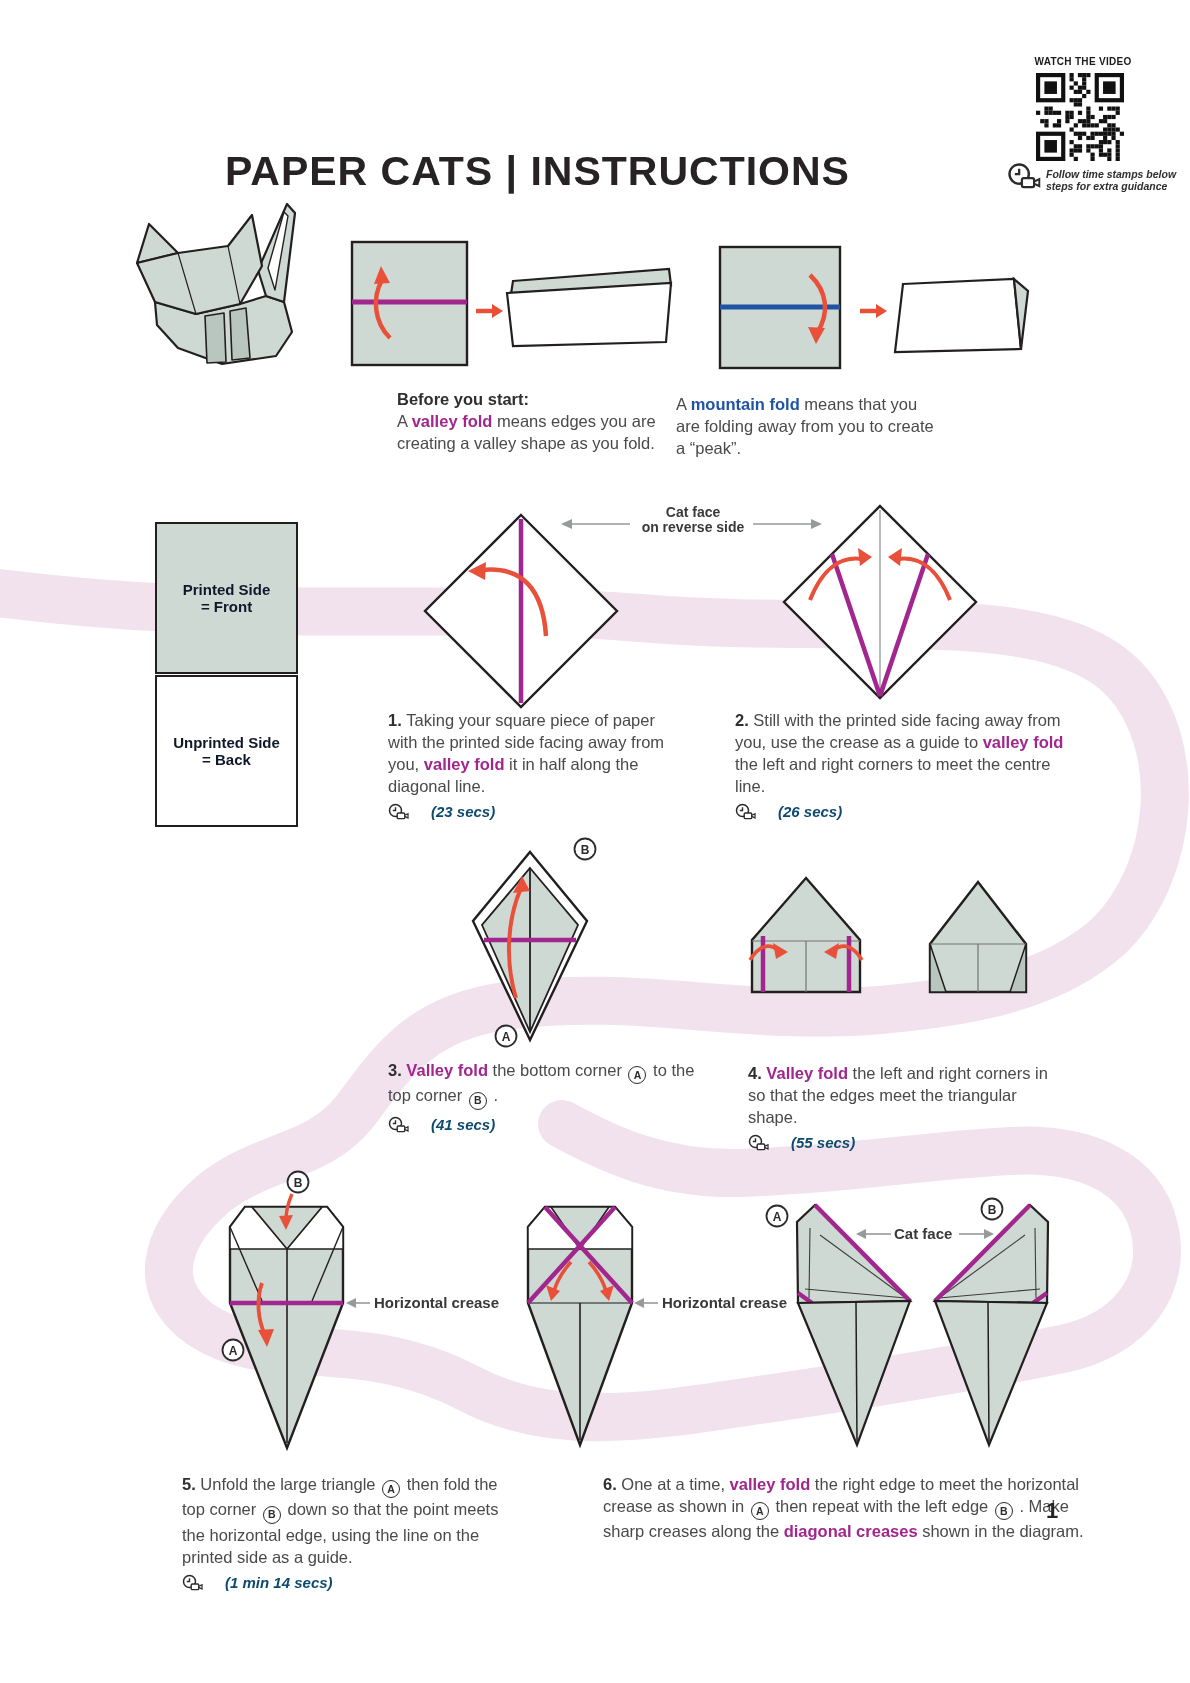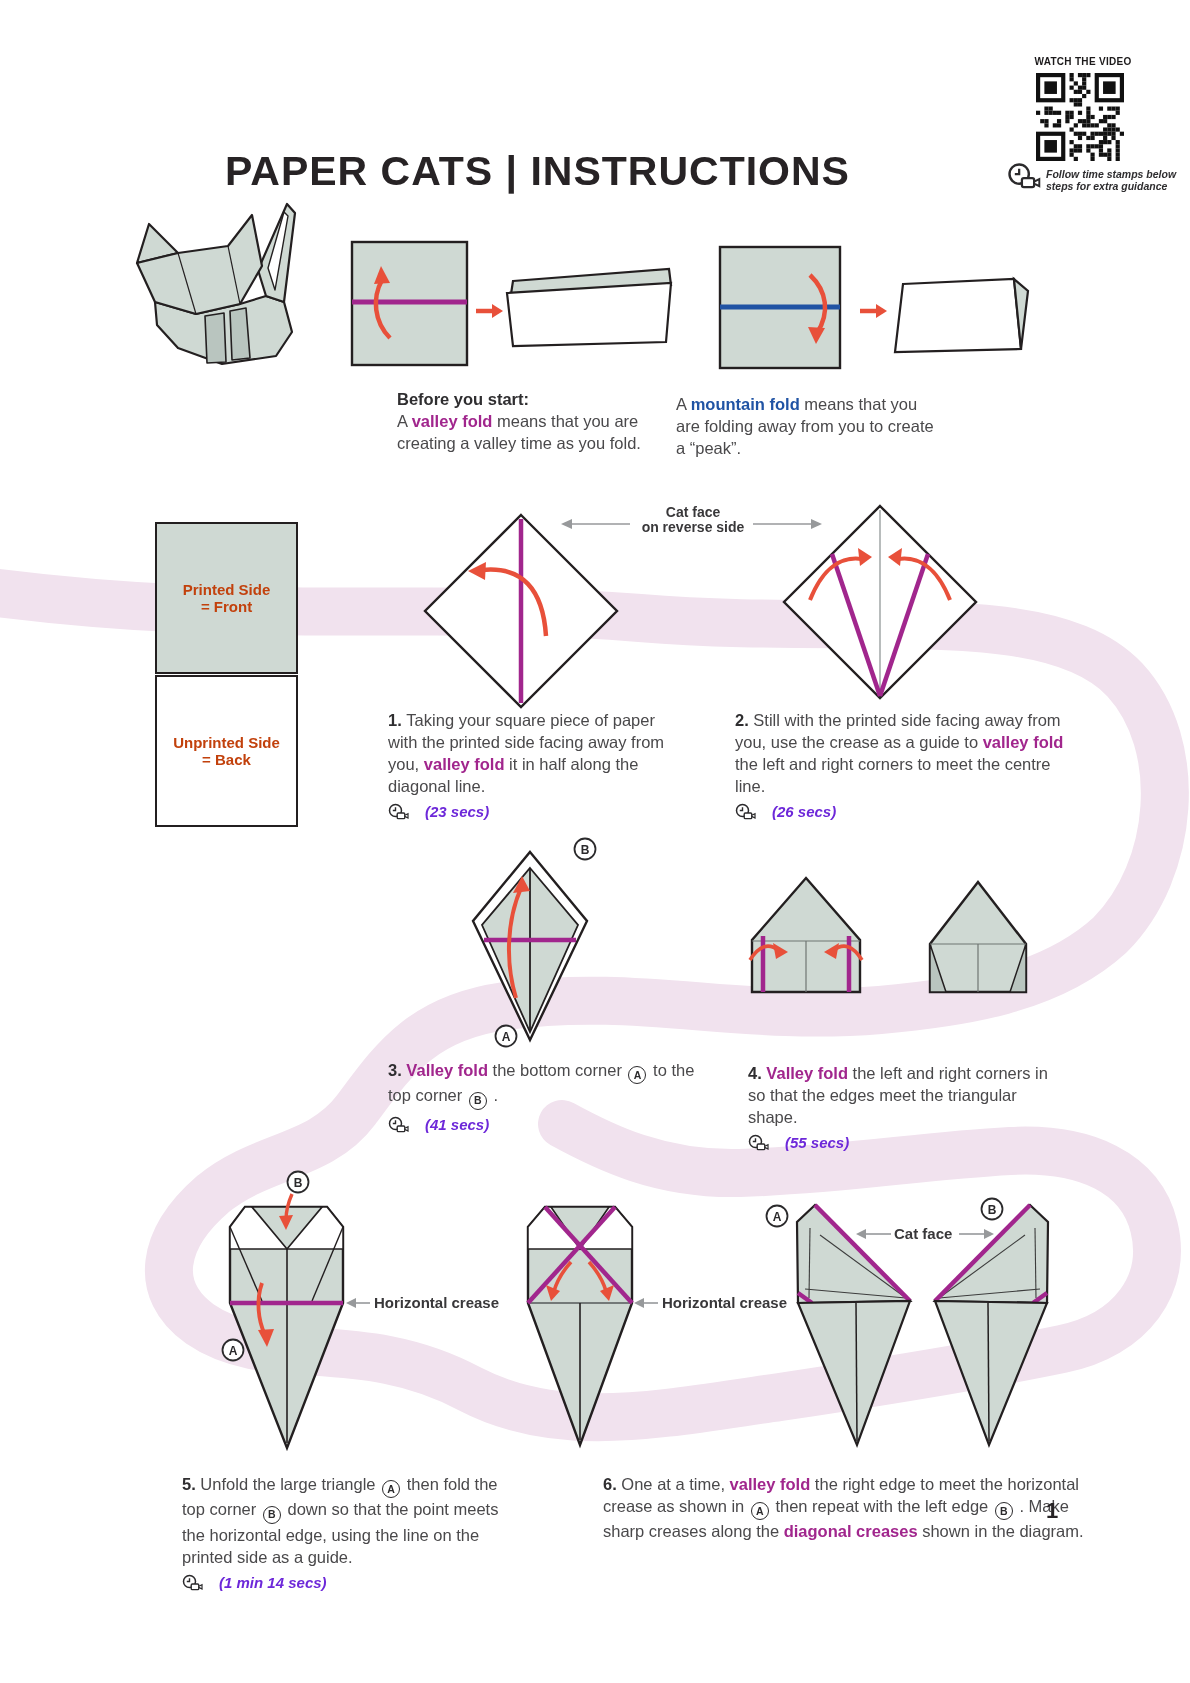--- a/index.html
+++ b/index.html
@@ -12,27 +12,27 @@
   .title{font-size:41px;font-weight:800;letter-spacing:1px;color:#272325;white-space:nowrap;margin-top:40px;}
   .watch{font-size:10px;font-weight:800;color:#1c1a1b;letter-spacing:.3px;}
   .qrnote{font-size:10.5px;font-weight:bold;font-style:italic;color:#2e2d2f;line-height:12px;}
   .step{font-size:16.5px;line-height:22px;color:#4a494b;}
   .em{color:#2f2e30;font-weight:bold;}
   .magenta{color:#a1268d;font-weight:bold;}
   .blue{color:#2053a4;font-weight:bold;}
   .circ{display:inline-flex;align-items:center;justify-content:center;width:16px;height:16px;
         border:1.7px solid #2b2a2c;border-radius:50%;font-size:10.5px;font-weight:bold;color:#2b2a2c;
         vertical-align:-3px;line-height:1;margin:0 2px;background:#fff;}
-  .timerow{display:flex;align-items:center;gap:16px;font-style:italic;font-weight:bold;
-           color:#6d28d9;font-size:15px;margin-top:4px;}
+  .timerow{display:flex;align-items:center;gap:22px;font-style:italic;font-weight:bold;
+           color:#0c4a6e;font-size:15px;margin-top:4px;}
   .clockicon svg{width:21px;height:18px;}
   .clockicon.lg svg{width:34px;height:29px;}
   .keybox{position:absolute;width:143px;height:152px;border:2.5px solid #231f20;box-sizing:border-box;
           display:flex;flex-direction:column;align-items:center;justify-content:center;
-          font-size:15px;font-weight:bold;color:#c2410c;line-height:17px;text-align:center;}
+          font-size:15px;font-weight:bold;color:#0f172a;line-height:17px;text-align:center;}
   .keybox.front{background:#cfd9d3;}
   .keybox.back{background:#fff;}
   .dlabel{font-size:15px;font-weight:bold;color:#39383a;line-height:16px;white-space:nowrap;}
   .centerlabel{font-size:14px;font-weight:bold;color:#39383a;line-height:15px;text-align:center;}
   .pagenum{font-size:22px;font-weight:800;color:#272325;}
   .svglabel{font:bold 12px "Liberation Sans",sans-serif;fill:#2b2a2c;text-anchor:middle;}
 </style>
 </head>
 <body>
 
@@ -340,21 +340,21 @@
         </svg>
       </span>
     <div class="qrnote" style="padding-top:6px;">
       <div>Follow time stamps below</div>
       <div>steps for extra guidance</div>
     </div>
   </div>
 
   <div class="abs step" style="left:397px;top:388px;width:268px;">
     <div class="em">Before you start:</div>
-    <div><span>A </span><span class="magenta">valley fold</span><span> means that you are creating a valley time as you fold.</span></div>
+    <div><span>A </span><span class="magenta">valley fold</span><span> means edges you are creating a valley shape as you fold.</span></div>
   </div>
   <div class="abs step" style="left:676px;top:393px;width:258px;"><span>A </span><span class="blue">mountain fold</span><span> means that you are folding away from you to create a “peak”.</span></div>
 
   <div class="keybox front" style="left:155px;top:522px;">
     <div>Printed Side</div>
     <div>= Front</div>
   </div>
   <div class="keybox back" style="left:155px;top:675px;">
     <div>Unprinted Side</div>
     <div>= Back</div>

